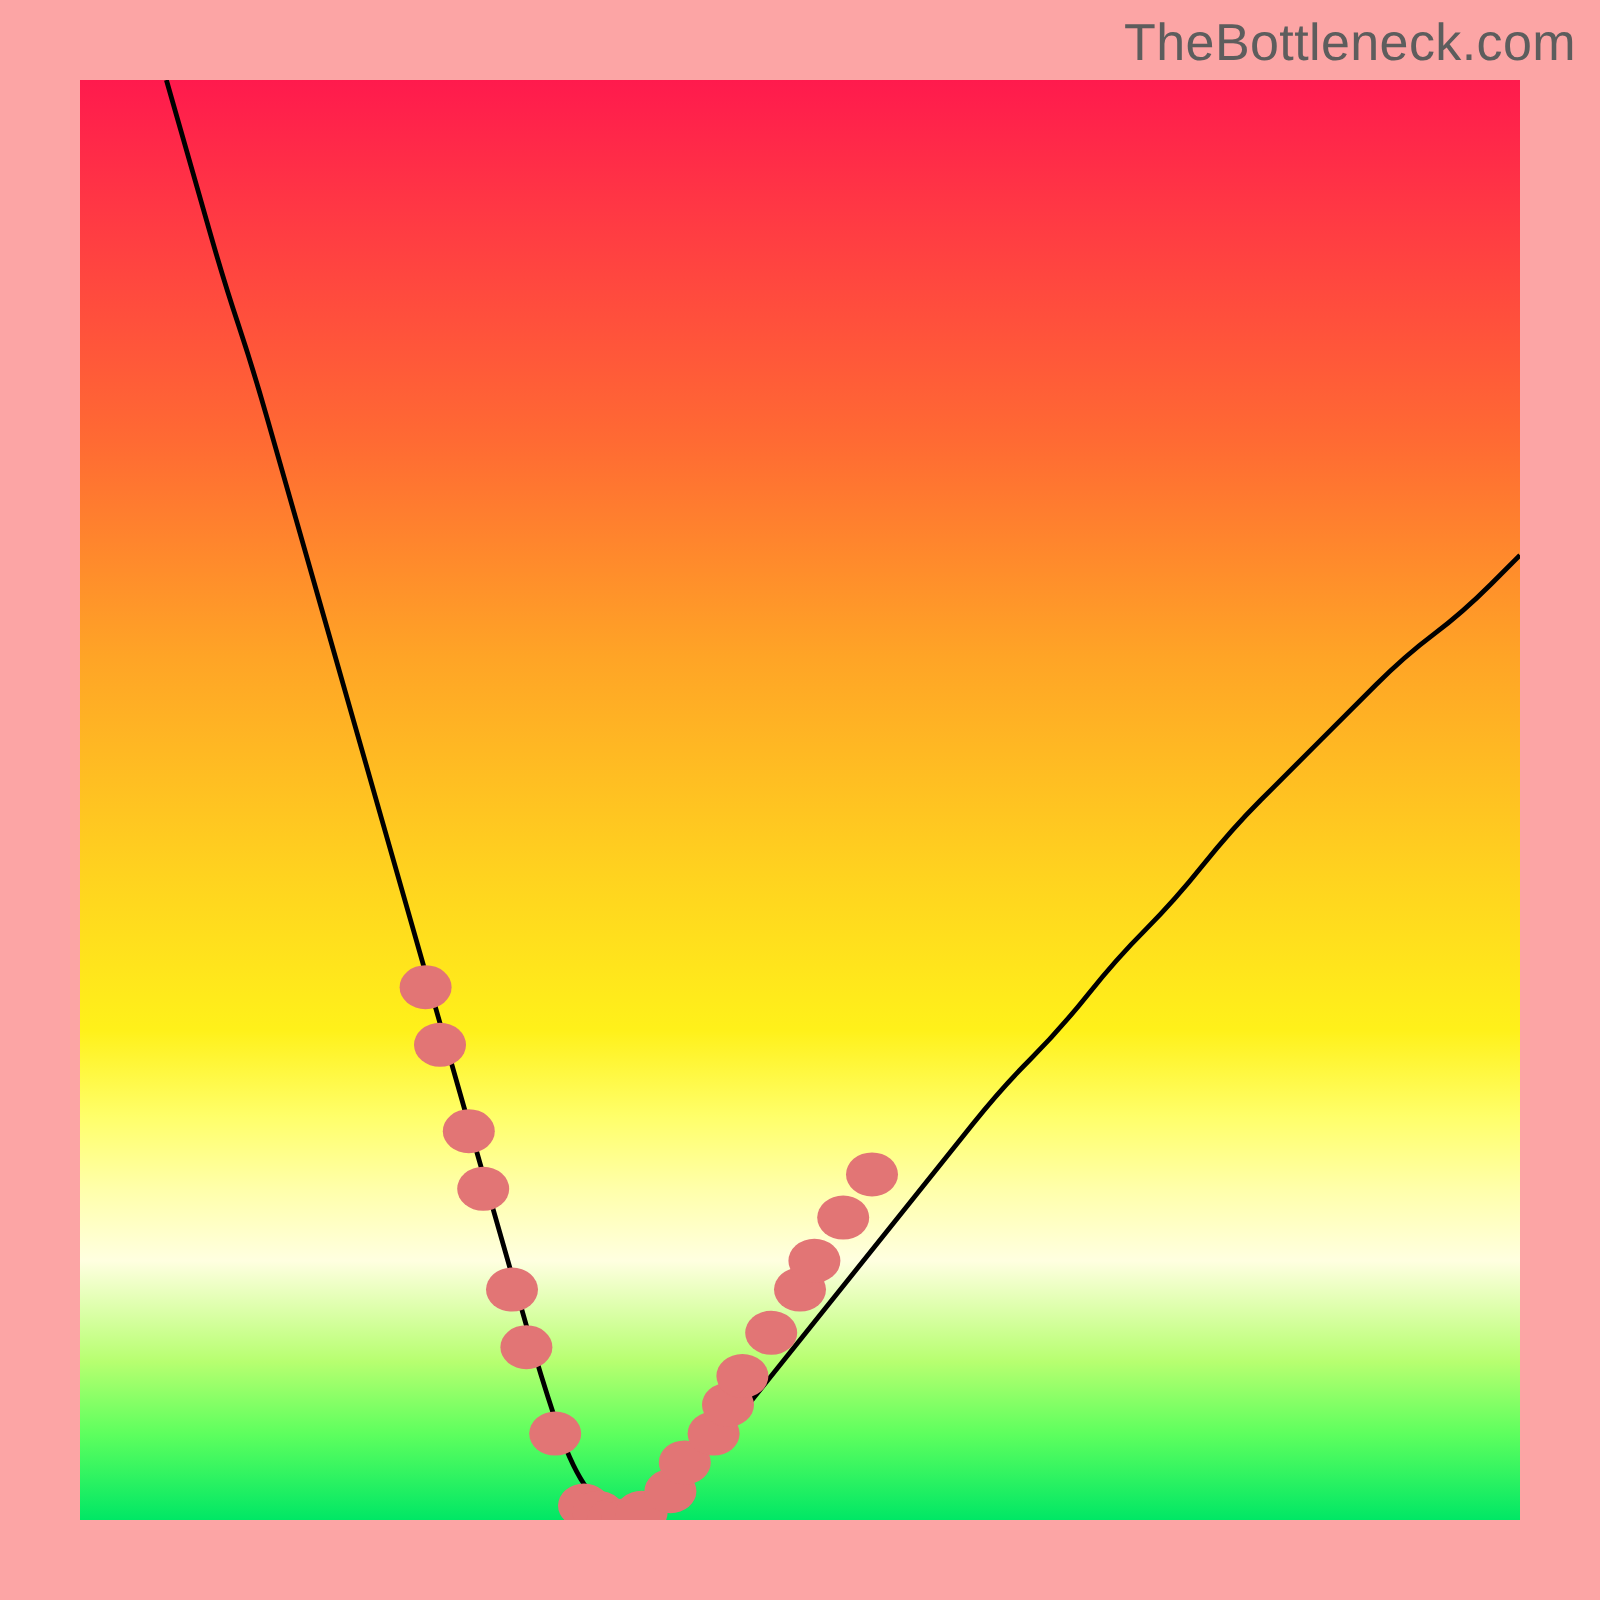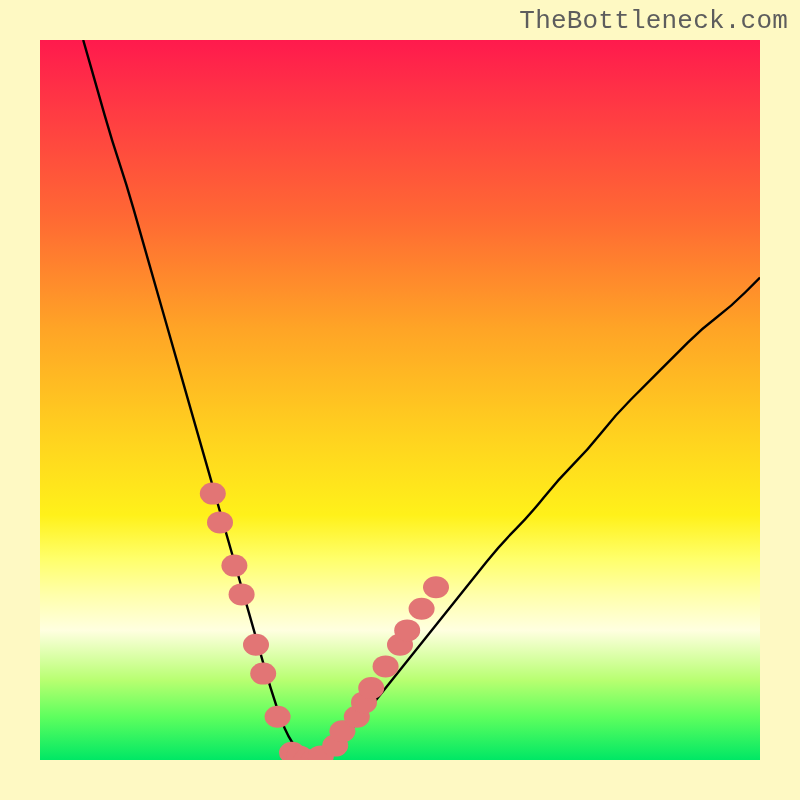--- a/index.html
+++ b/index.html
@@ -8,22 +8,21 @@
     width: 800px;
     height: 800px;
     background: #000;
     overflow: hidden;
     font-family: Arial, Helvetica, sans-serif;
   }
   .frame {
     position: relative;
     width: 800px;
     height: 800px;
-    background: #fef9c3;
-    font-family: Liberation Mono, monospace;
+    background: #fca5a5;
   }
   .plot-area {
     position: absolute;
     left: 40px;
     top: 40px;
     width: 720px;
     height: 720px;
     background: linear-gradient(
       to bottom,
       #ff1a4d 0%,

